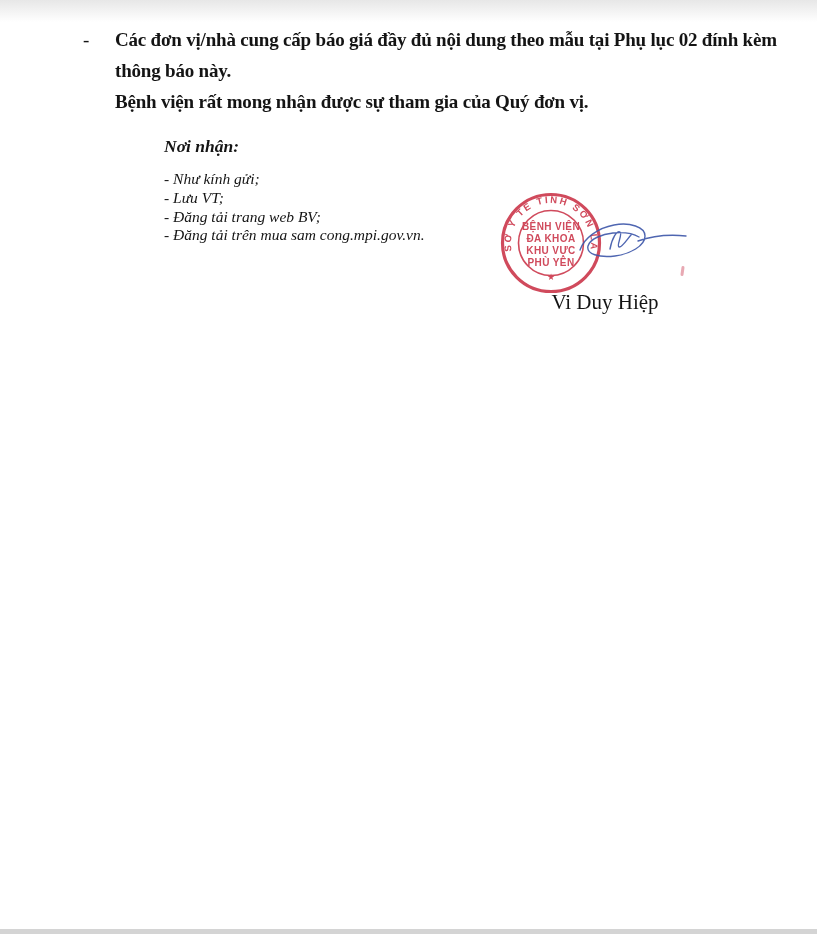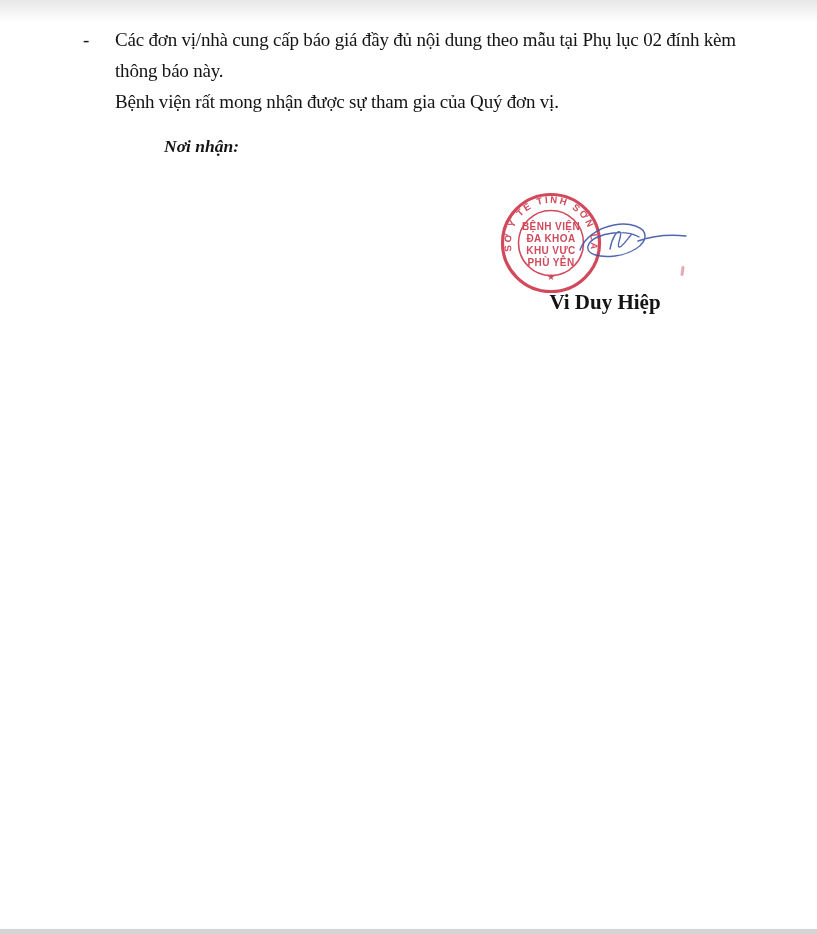--- a/index.html
+++ b/index.html
@@ -13,33 +13,34 @@
   }
   .bottom-bar {
     position:absolute; left:0; right:0; bottom:0; height:5px; background:#d4d4d4;
   }
   .dash {
     position:absolute; left:83px; top:24px; font-size:19px; line-height:31px;
   }
   .body-text {
     position:absolute; left:115px; top:24px; font-size:19px; line-height:31px;
     letter-spacing:-0.2px;
+    font-weight:bold;
   }
   .bline { display:block; white-space:nowrap; }
   .recipients { position:absolute; left:164px; top:135px; }
   .rec-heading { font-weight:bold; font-style:italic; font-size:17.5px; line-height:22px; }
   .rec-items { margin-top:13px; font-style:italic; font-size:15.5px; line-height:18.8px; }
   .rec-item { white-space:nowrap; }
   .sig-title {
     position:absolute; left:490px; top:136px; width:220px; text-align:center;
     font-weight:bold; font-size:17.5px; line-height:26px; letter-spacing:0.3px;
   }
   .signer-name {
     position:absolute; left:510px; top:290px; width:190px; text-align:center;
-    font-weight:bold; font-size:21px; white-space:nowrap;
+    font-weight:normal; font-size:21px; white-space:nowrap;
   }
   .stamp-area { position:absolute; left:498px; top:190px; width:200px; height:130px; }
   .c-outer { fill:none; stroke:var(--stamp-color,#d04a5c); stroke-width:3.2px; }
   .c-inner { fill:none; stroke:var(--stamp-color,#d04a5c); stroke-width:1.6px; }
   .ring-text {
     font-family:"Liberation Sans", sans-serif; font-weight:bold; font-size:9.5px;
     letter-spacing:2.1px; fill:var(--stamp-color,#d04a5c);
   }
   .star { font-size:9px; fill:var(--stamp-color,#d04a5c); text-anchor:middle; }
   .ctr {
@@ -64,20 +65,26 @@
   <div class="dash">-</div>
 
   <div class="body-text">
     <span class="bline">Các đơn vị/nhà cung cấp báo giá đầy đủ nội dung theo mẫu tại Phụ lục 02 đính kèm</span>
     <span class="bline">thông báo này.</span>
     <span class="bline">Bệnh viện rất mong nhận được sự tham gia của Quý đơn vị.</span>
   </div>
 
   <div class="recipients">
     <div class="rec-heading">Nơi nhận:</div>
+    <div class="rec-items">
+      <div class="rec-item">- Như kính gửi;</div>
+      <div class="rec-item">- Lưu VT;</div>
+      <div class="rec-item">- Đăng tải trang web BV;</div>
+      <div class="rec-item">- Đăng tải trên mua sam cong.mpi.gov.vn.</div>
+    </div>
   </div>
 
 
   <svg class="stamp-area" viewBox="0 0 200 130" aria-hidden="true">
     <circle class="c-outer" cx="53" cy="53" r="48.5"></circle>
     <circle class="c-inner" cx="53" cy="53" r="32.5"></circle>
     <defs>
       <path id="arcPath" d="M 22.4 78.7 A 40 40 0 1 1 83.6 78.7" fill="none"></path>
     </defs>
     <text class="ring-text" text-anchor="middle"><textPath href="#arcPath" startOffset="50%">SỞ Y TẾ TỈNH SƠN LA</textPath></text>

